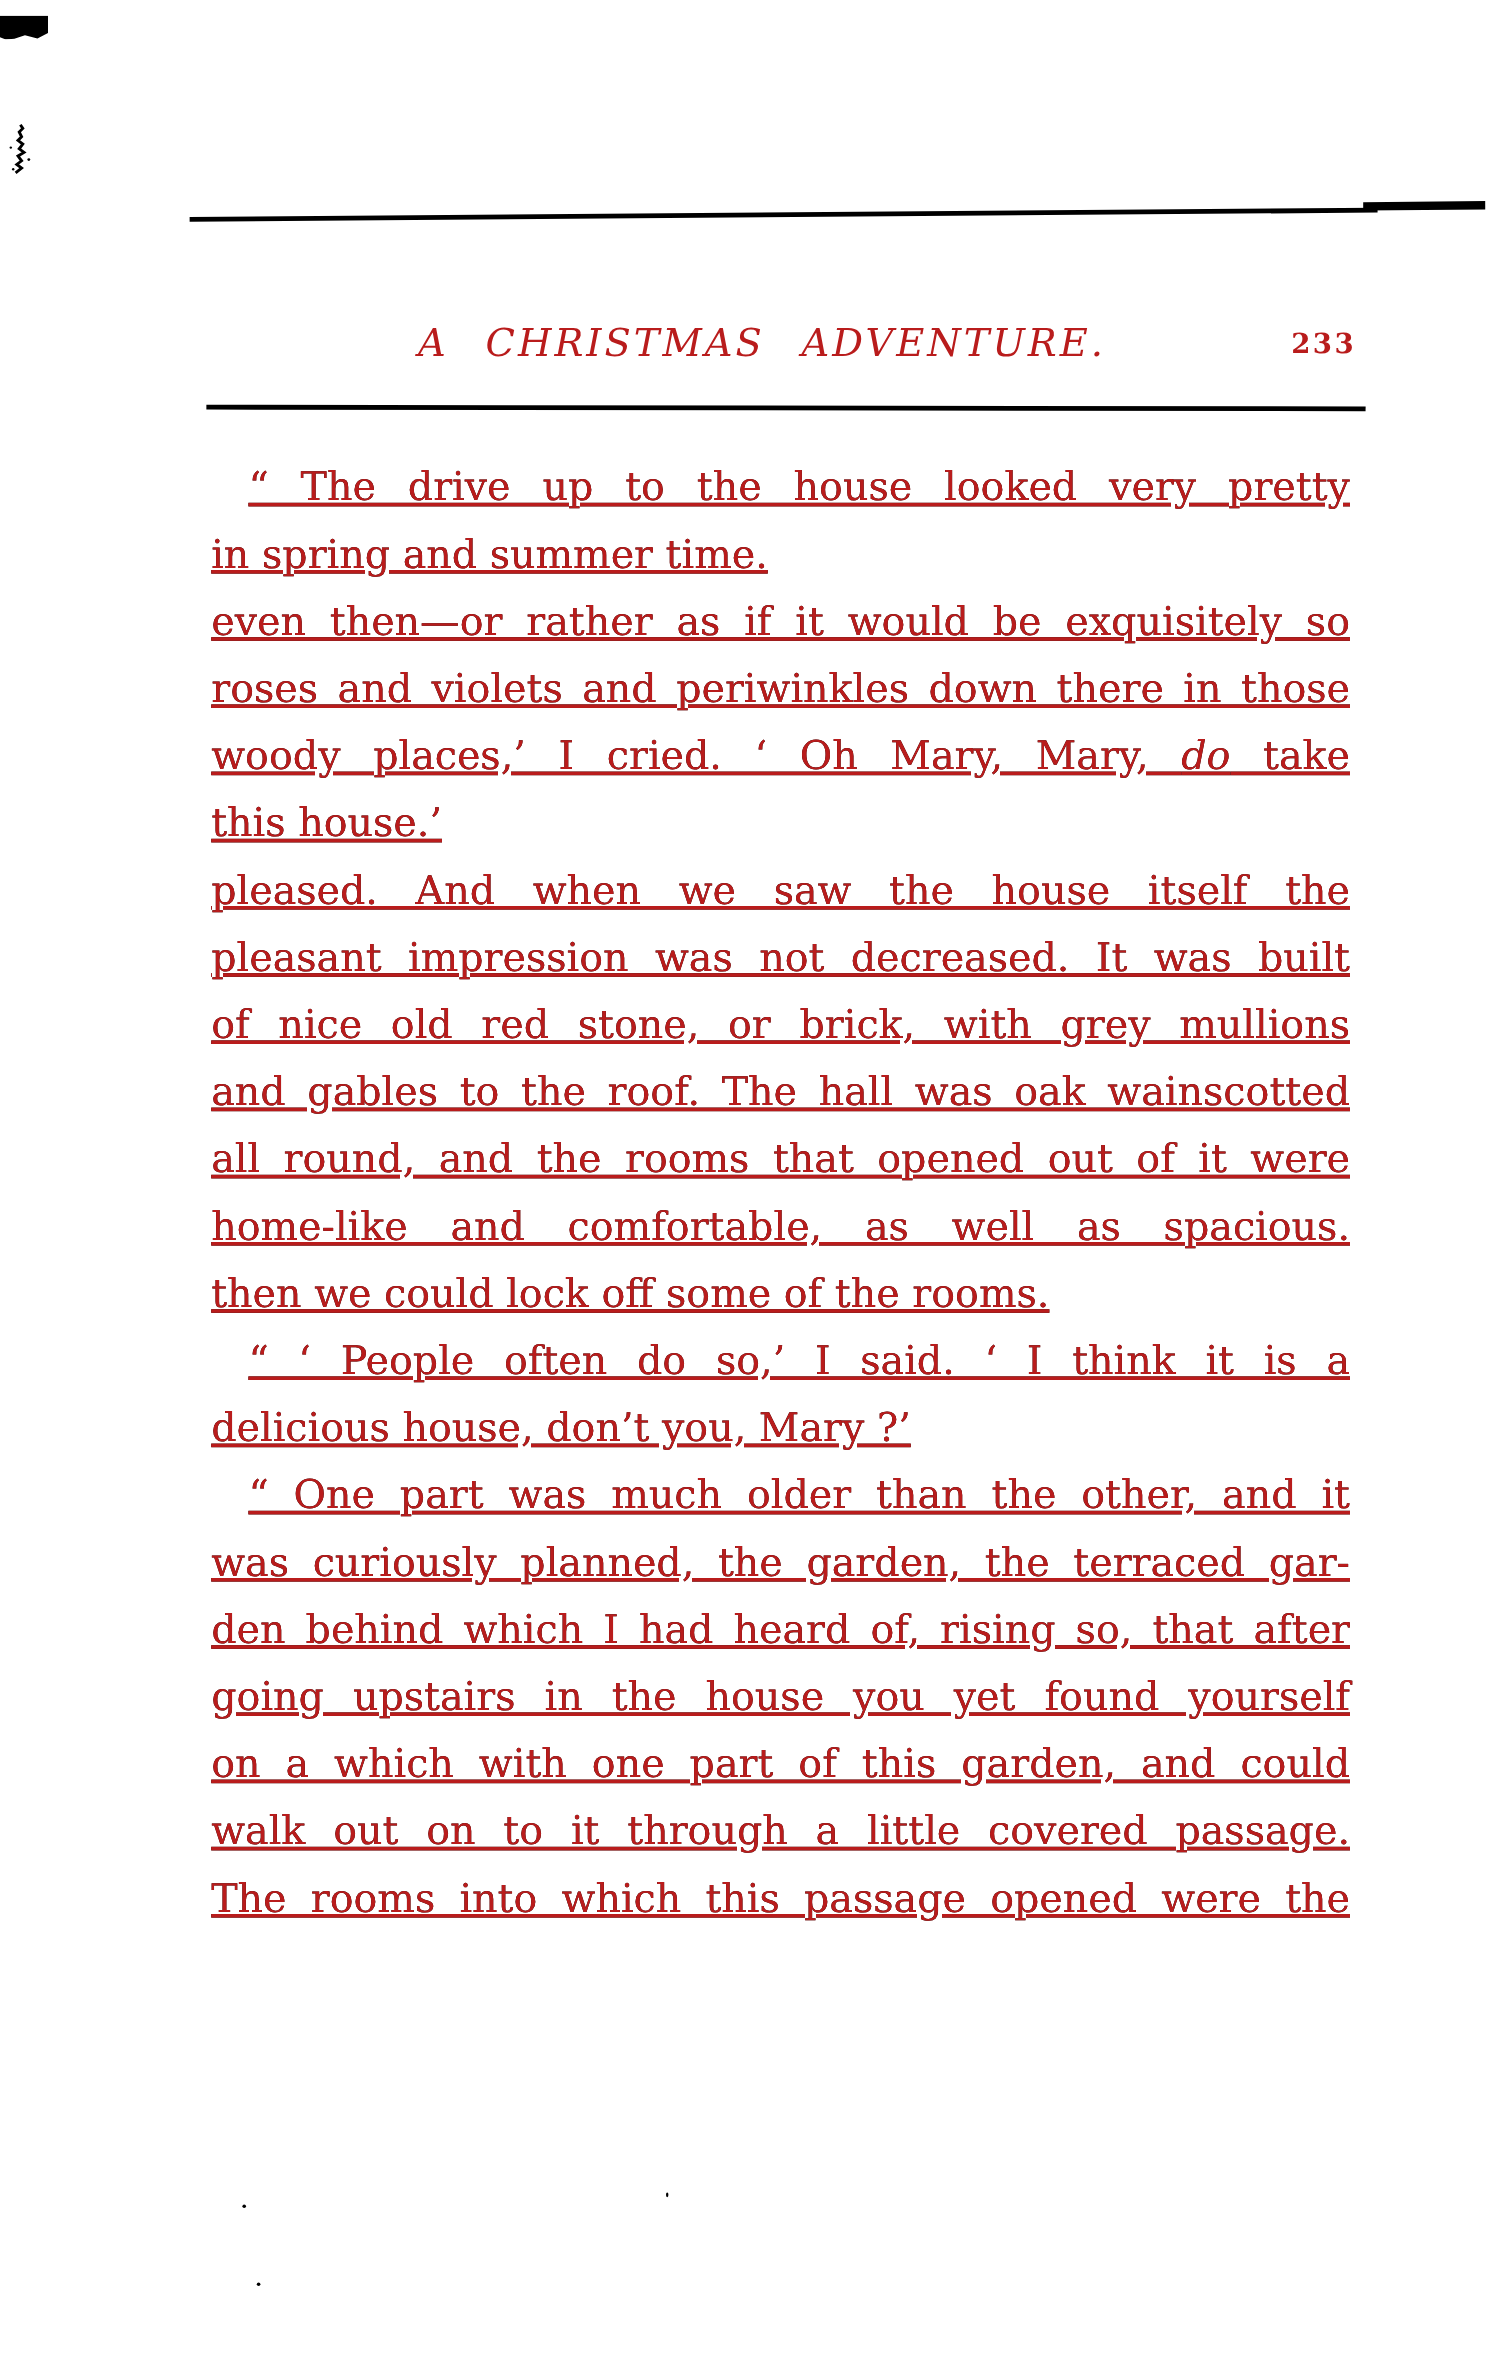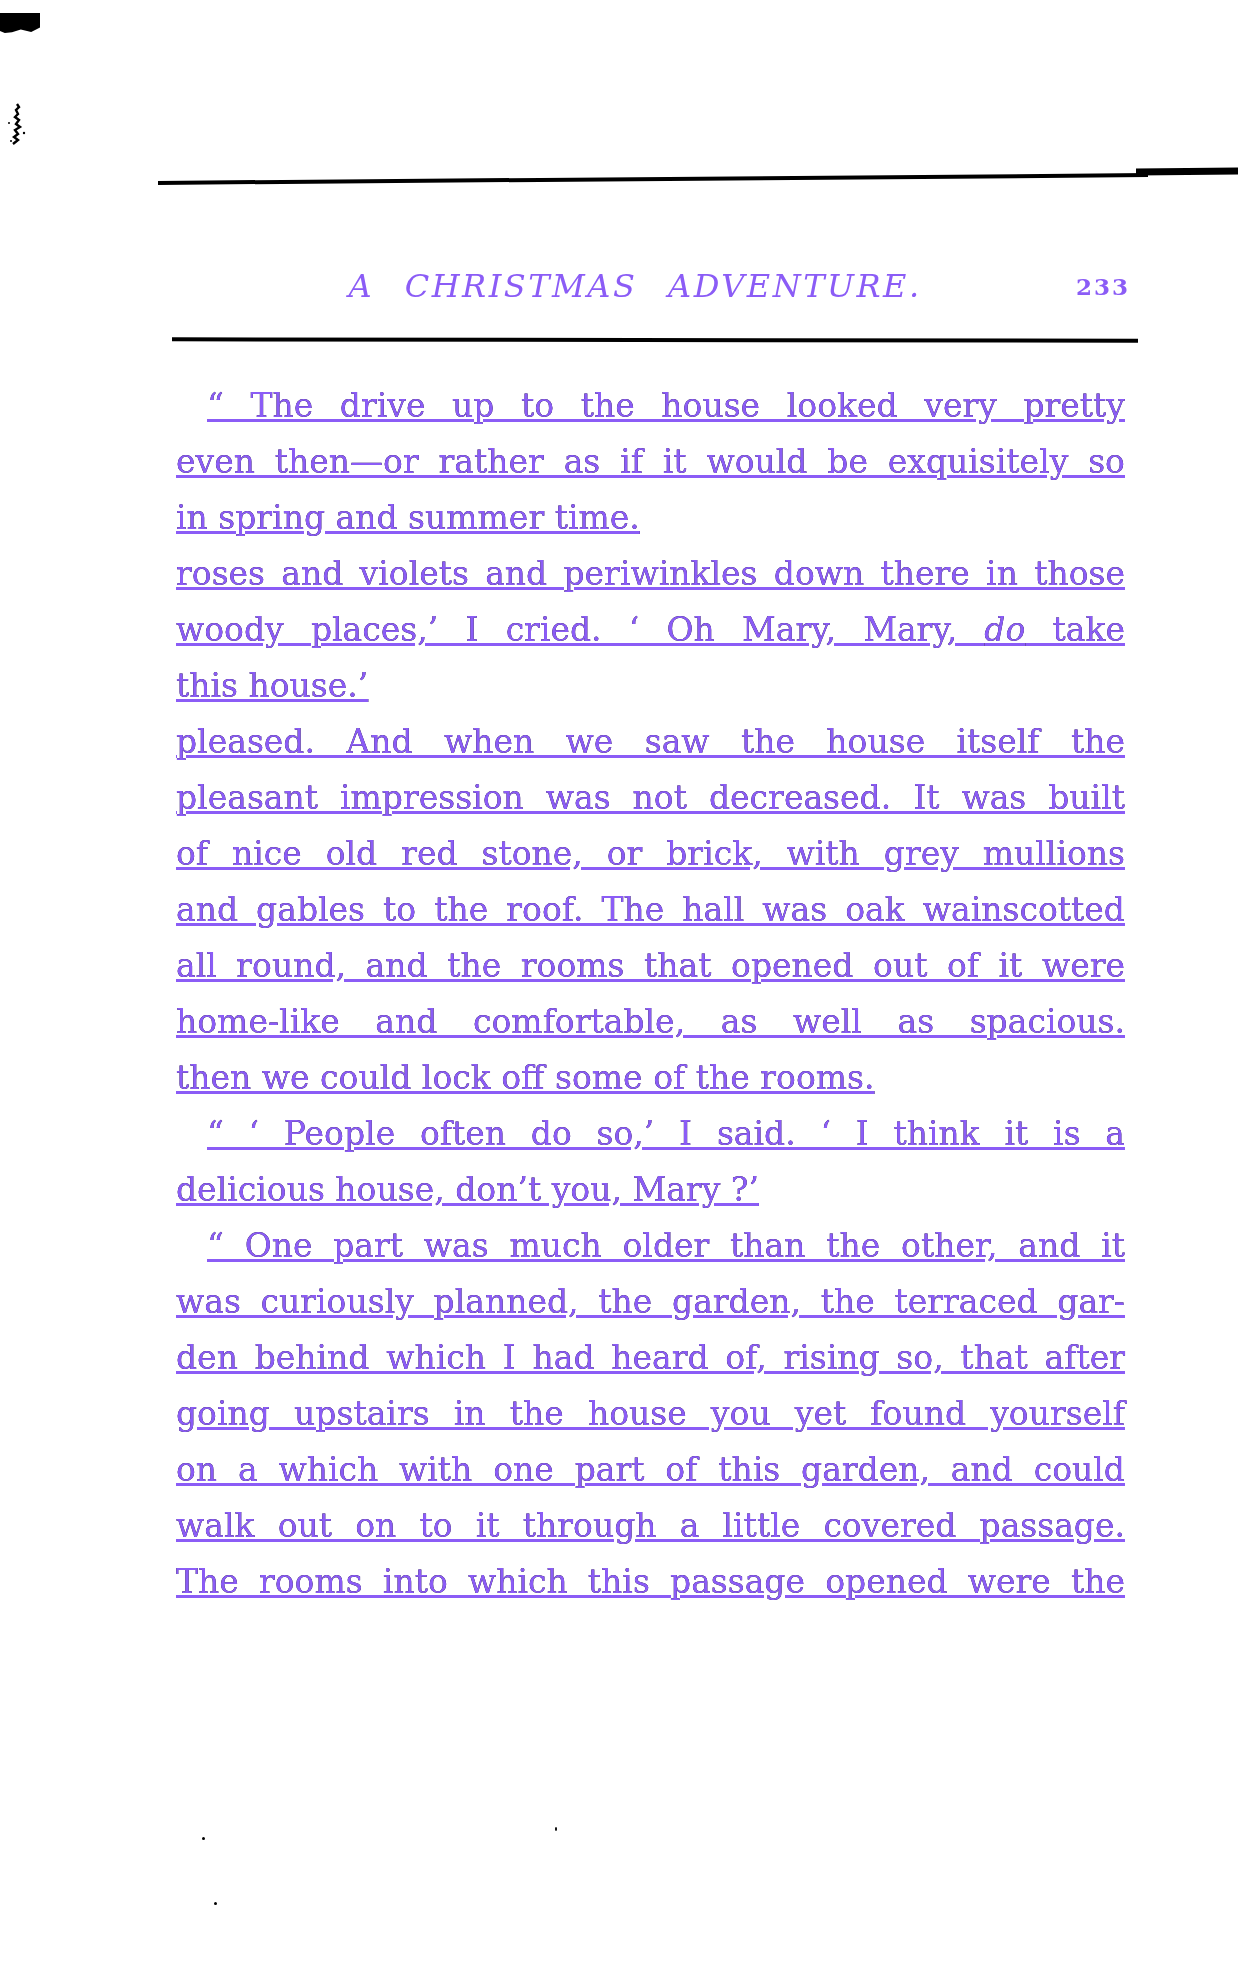--- a/index.html
+++ b/index.html
@@ -1,21 +1,21 @@
 <!DOCTYPE html>
 <html><head>
 <meta charset="utf-8">
 <style>
   html,body{margin:0;padding:0;background:#ffffff;}
   .page{
     position:relative;
     width:1238px;height:1963px;
     background:#ffffff;
     font-family:"DejaVu Serif","Liberation Serif",serif;
-    color:#8b5cf6;
+    color:#b91c1c;
     overflow:hidden;
   }
   
   .corner-mark{
     position:absolute;left:0;top:13px;width:40px;height:20px;background:#000;
     clip-path:polygon(0 0,100% 0,100% 72%,78% 95%,52% 82%,30% 96%,12% 100%,0 90%);
   }
   .margin-mark{position:absolute;left:6px;top:103px;width:22px;height:42px;}
   .speck{position:absolute;width:3px;height:3px;background:#000;border-radius:50%;}
   
@@ -69,22 +69,22 @@
   <div class="rule rule-top"></div>
   <div class="rule rule-top-dash"></div>
 
   <div class="head-title">A CHRISTMAS ADVENTURE.</div>
   <div class="head-page">233</div>
 
   <div class="rule rule-bottom"></div>
 
   <div class="body-text">
       <div class="line indent"><span>“ The drive up to the house looked very pretty</span></div>
+      <div class="line end"><span>in spring and summer time.</span></div>
       <div class="line"><span>even then—or rather as if it would be exquisitely so</span></div>
-      <div class="line end"><span>in spring and summer time.</span></div>
       <div class="line"><span>roses and violets and periwinkles down there in those</span></div>
       <div class="line"><span>woody places,’ I cried. ‘ Oh Mary, Mary, </span><em>do</em><span> take</span></div>
       <div class="line end"><span>this house.’</span></div>
       <div class="line"><span>pleased. And when we saw the house itself the</span></div>
       <div class="line"><span>pleasant impression was not decreased. It was built</span></div>
       <div class="line"><span>of nice old red stone, or brick, with grey mullions</span></div>
       <div class="line"><span>and gables to the roof. The hall was oak wainscotted</span></div>
       <div class="line"><span>all round, and the rooms that opened out of it were</span></div>
       <div class="line"><span>home-like and comfortable, as well as spacious.</span></div>
       <div class="line end"><span>then we could lock off some of the rooms.</span></div>

